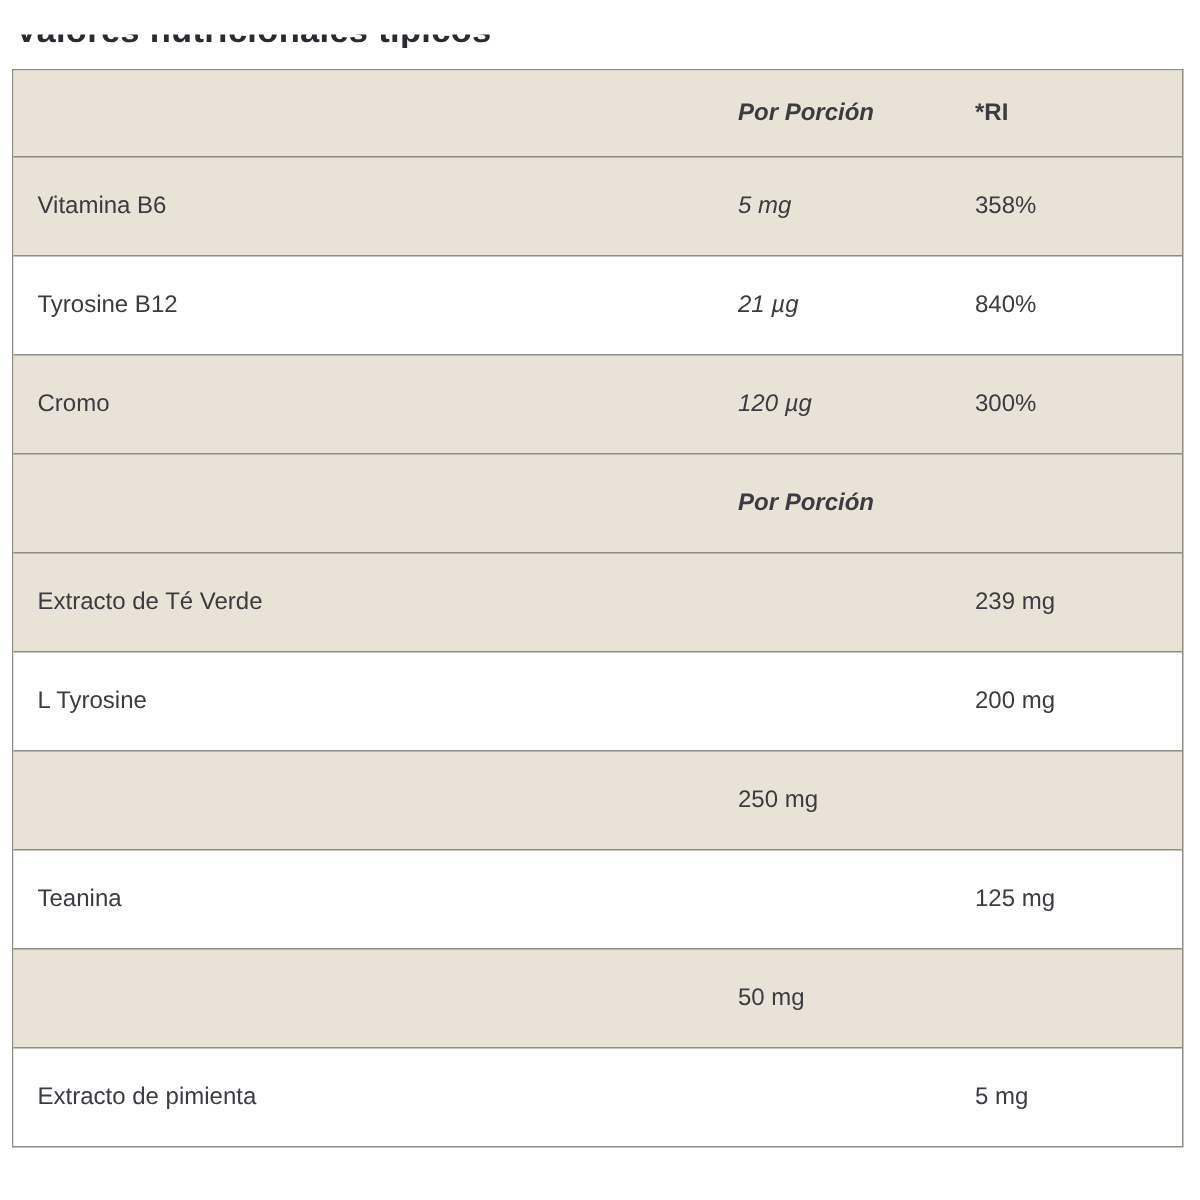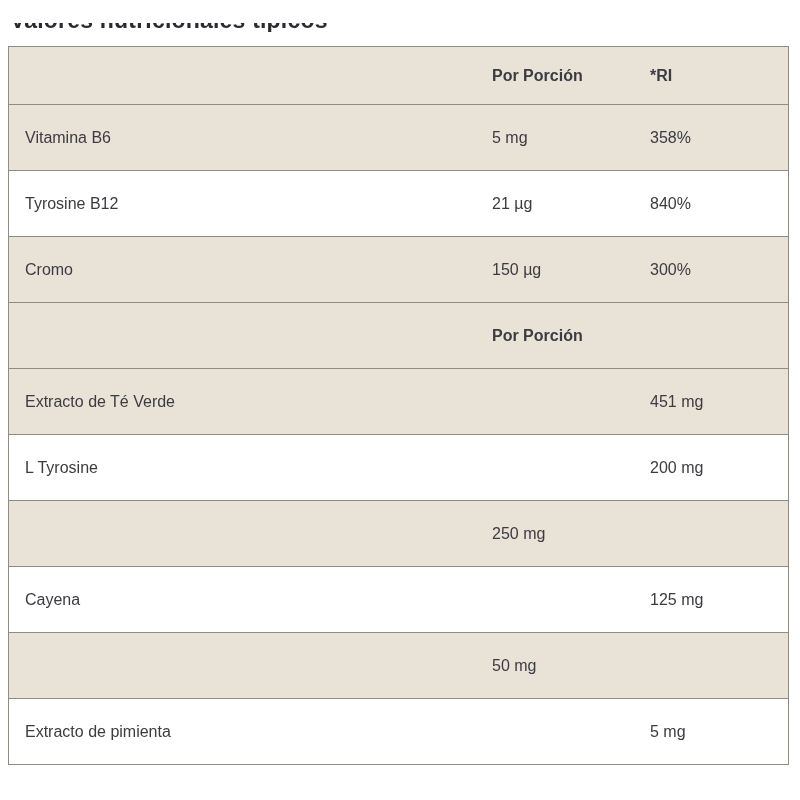--- a/index.html
+++ b/index.html
@@ -47,21 +47,21 @@
     align-items:center;
     height:66px;
     border-top:1px solid var(--border);
     font-size:16px;
   }
   .row:first-child{border-top:none;height:57px;}
   .row.header{font-weight:700;}
   .row.beige{background:var(--beige);}
   .row.white{background:var(--white);}
   .cell-label{padding-left:16px;font-weight:500;}
-  .cell-mid{padding-right:8px;}
+  .cell-mid{padding-right:8px;font-style:italic;}
   .cell-right{padding-right:8px;}
 </style>
 </head>
 <body>
 
 <div class="title-clip">
   <span class="title-text">Valores nutricionales típicos</span>
 </div>
 
 <div class="nutri-table">
@@ -79,49 +79,49 @@
   </div>
 
   <div class="row white">
     <div class="cell-label">Tyrosine B12</div>
     <div class="cell-mid">21 µg</div>
     <div class="cell-right">840%</div>
   </div>
 
   <div class="row beige">
     <div class="cell-label">Cromo</div>
-    <div class="cell-mid">150 µg</div>
+    <div class="cell-mid">120 µg</div>
     <div class="cell-right">300%</div>
   </div>
 
   <div class="row header beige">
     <div class="cell-label"></div>
     <div class="cell-mid">Por Porción</div>
     <div class="cell-right"></div>
   </div>
 
   <div class="row beige">
     <div class="cell-label">Extracto de Té Verde</div>
     <div class="cell-mid"></div>
-    <div class="cell-right">451 mg</div>
+    <div class="cell-right">239 mg</div>
   </div>
 
   <div class="row white">
     <div class="cell-label">L Tyrosine</div>
     <div class="cell-mid"></div>
     <div class="cell-right">200 mg</div>
   </div>
 
   <div class="row beige">
     <div class="cell-mid"></div>
     <div class="cell-right">250 mg</div>
   </div>
 
   <div class="row white">
-    <div class="cell-label">Cayena</div>
+    <div class="cell-label">Teanina</div>
     <div class="cell-mid"></div>
     <div class="cell-right">125 mg</div>
   </div>
 
   <div class="row beige">
     <div class="cell-mid"></div>
     <div class="cell-right">50 mg</div>
   </div>
 
   <div class="row white">

